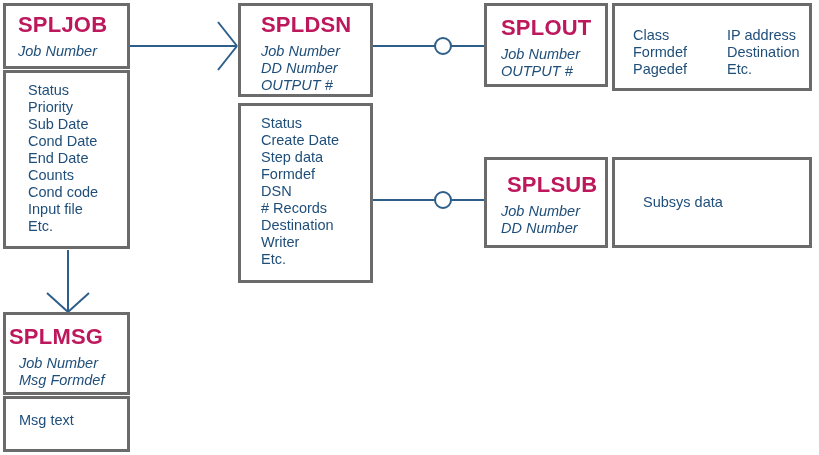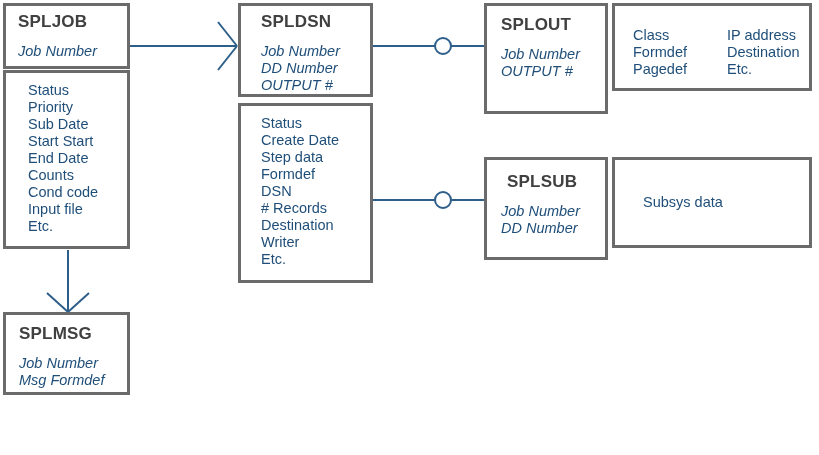--- a/index.html
+++ b/index.html
@@ -15,22 +15,22 @@
     font-family: "Liberation Sans", sans-serif;
     overflow: hidden;
   }
   .entity-box {
     position: absolute;
     box-sizing: border-box;
     border: 3px solid #6b6b6b;
     background: #ffffff;
   }
   .ent-title {
-    color: #404040;
-    font-size: 17px;
+    color: #be185d;
+    font-size: 22px;
     font-weight: 700;
     letter-spacing: 0.2px;
     white-space: nowrap;
   }
   .ent-key {
     color: #1f4e79;
     font-size: 14.5px;
     line-height: 17px;
     white-space: nowrap;
     font-style: italic;
@@ -94,21 +94,21 @@
 
   <div class="entity-box" style="left:3px; top:3px; width:127px; height:66px;">
     <div class="ent-title" style="position:absolute; left:12px; top:6px;">SPLJOB</div>
     <div class="ent-key" style="position:absolute; left:12px; top:37px;">Job Number</div>
   </div>
   <div class="entity-box" style="left:3px; top:70px; width:127px; height:179px;">
     <div class="attr-list" style="left:22px; top:9px;">
       <div class="ent-attr">Status</div>
       <div class="ent-attr">Priority</div>
       <div class="ent-attr">Sub Date</div>
-      <div class="ent-attr">Start Start</div>
+      <div class="ent-attr">Cond Date</div>
       <div class="ent-attr">End Date</div>
       <div class="ent-attr">Counts</div>
       <div class="ent-attr">Cond code</div>
       <div class="ent-attr">Input file</div>
       <div class="ent-attr">Etc.</div>
     </div>
   </div>
 
   <div class="entity-box" style="left:238px; top:3px; width:135px; height:94px;">
     <div class="ent-title" style="position:absolute; left:20px; top:6px;">SPLDSN</div>
@@ -125,54 +125,59 @@
       <div class="ent-attr">Step data</div>
       <div class="ent-attr">Formdef</div>
       <div class="ent-attr">DSN</div>
       <div class="ent-attr"># Records</div>
       <div class="ent-attr">Destination</div>
       <div class="ent-attr">Writer</div>
       <div class="ent-attr">Etc.</div>
     </div>
   </div>
 
-  <div class="entity-box" style="left:484px; top:3px; width:124px; height:111px;">
+  <div class="entity-box" style="left:484px; top:3px; width:124px; height:84px;">
     <div class="ent-title" style="position:absolute; left:14px; top:9px;">SPLOUT</div>
     <div class="attr-list" style="left:14px; top:40px;">
       <div class="ent-key">Job Number</div>
       <div class="ent-key">OUTPUT #</div>
     </div>
   </div>
   <div class="entity-box" style="left:612px; top:3px; width:200px; height:88px;">
     <div class="attr-list" style="left:18px; top:21px;">
       <div class="ent-attr">Class</div>
       <div class="ent-attr">Formdef</div>
       <div class="ent-attr">Pagedef</div>
     </div>
     <div class="attr-list" style="left:112px; top:21px;">
       <div class="ent-attr">IP address</div>
       <div class="ent-attr">Destination</div>
       <div class="ent-attr">Etc.</div>
     </div>
   </div>
 
-  <div class="entity-box" style="left:484px; top:157px; width:124px; height:103px;padding-left:22px;">
+  <div class="entity-box" style="left:484px; top:157px; width:124px; height:91px;padding-left:22px;">
     <div class="ent-title" style="position:absolute; left:20px; top:12px;">SPLSUB</div>
     <div class="attr-list" style="left:14px; top:43px;">
       <div class="ent-key">Job Number</div>
       <div class="ent-key">DD Number</div>
     </div>
   </div>
   <div class="entity-box" style="left:612px; top:157px; width:200px; height:91px;">
     <div class="attr-list" style="left:28px; top:34px;">
       <div class="ent-attr">Subsys data</div>
     </div>
   </div>
 
   <div class="entity-box" style="left:3px; top:312px; width:127px; height:83px;">
-    <div class="ent-title" style="position:absolute; left:13px; top:9px;">SPLMSG</div>
+    <div class="ent-title" style="position:absolute; left:3px; top:9px;">SPLMSG</div>
     <div class="attr-list" style="left:13px; top:40px;">
       <div class="ent-key">Job Number</div>
       <div class="ent-key">Msg Formdef</div>
+    </div>
+  </div>
+  <div class="entity-box" style="left:3px; top:396px; width:127px; height:56px;">
+    <div class="attr-list" style="left:13px; top:13px;">
+      <div class="ent-attr">Msg text</div>
     </div>
   </div>
 
 </div>
 
 </body></html>

